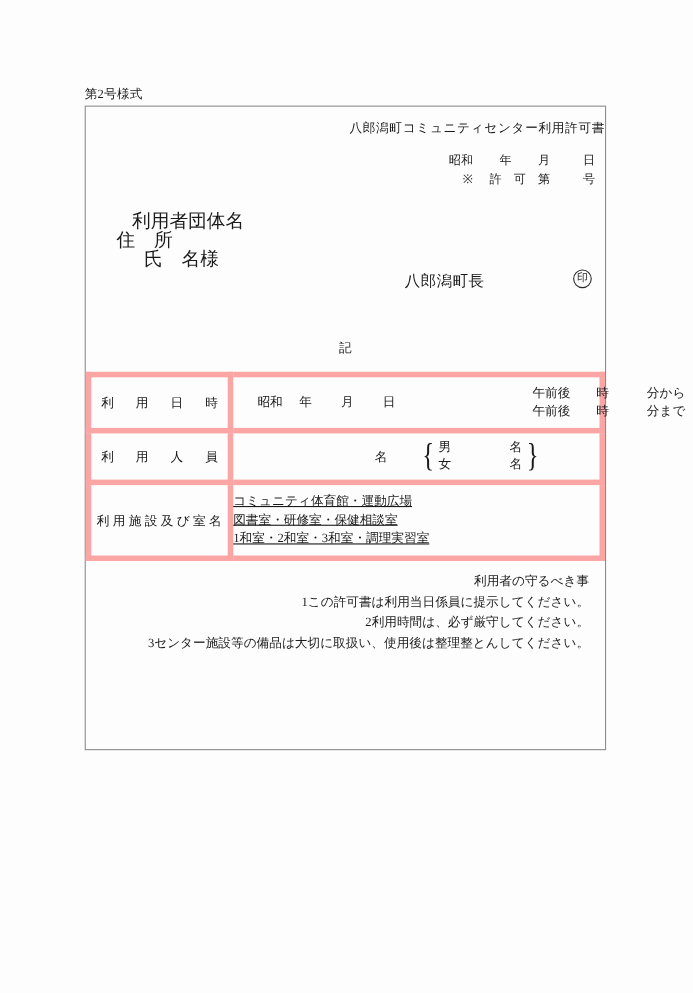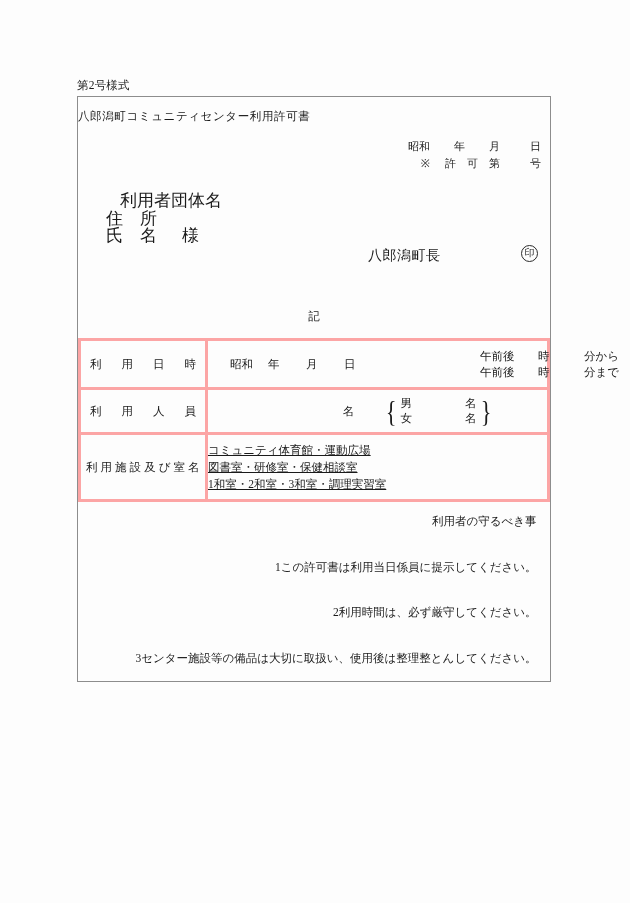--- a/index.html
+++ b/index.html
@@ -42,21 +42,21 @@
   .upper {
     position: relative;
     height: 241px;
   }
 
   .doc-title {
     position: absolute;
     top: 12px;
     left: 0;
     right: 0;
-    text-align: left;
+    text-align: right;
     font-size: 11.5px;
     letter-spacing: 0.6px;
   }
 
   .issue-block {
     position: absolute;
     top: 41px;
     right: 9px;
     font-size: 11px;
     line-height: 17px;
@@ -71,21 +71,21 @@
 
   .applicant {
     position: absolute;
     top: 95px;
     left: 28px;
     font-size: 17px;
     line-height: 17.5px;
   }
   .applicant .row { white-space: nowrap; }
   .applicant .indent { padding-left: 14px; }
-  .applicant .sama { display: inline-block; width: 76px; }
+  .applicant .sama { display: inline-block; width: 76px; text-align: right; }
 
   .mayor {
     position: absolute;
     top: 150px;
     left: 290px;
     font-size: 14px;
     letter-spacing: 0.5px;
     white-space: nowrap;
   }
   .seal {
@@ -120,21 +120,21 @@
     font-size: 11.5px;
   }
 
   
   table.grid {
     width: 100%;
     border-collapse: collapse;
     table-layout: fixed;
   }
   table.grid td {
-    border: 3px solid #fca5a5;
+    border: 5px solid #fca5a5;
     font-size: 11.5px;
     vertical-align: middle;
     padding: 0;
   }
   td.label {
     width: 124px;
     text-align: center;
     color: #1a1a1a;
   }
   .label-txt {
@@ -217,21 +217,21 @@
   }
 
   
   .notes {
     padding: 10px 12px 12px 12px;
     font-size: 11.5px;
     line-height: 18.5px;
     text-align: right;
   }
   .notes .note-head { white-space: nowrap; }
-  .notes .note-item { white-space: nowrap; margin-top: 27px; }
+  .notes .note-item { white-space: nowrap; }
   .notes .num { display: inline-block; width: 22px; }
 </style>
 </head>
 <body>
 
 <div class="form-no">第2号様式</div>
 
 <div class="sheet">
 
   <div class="upper">

